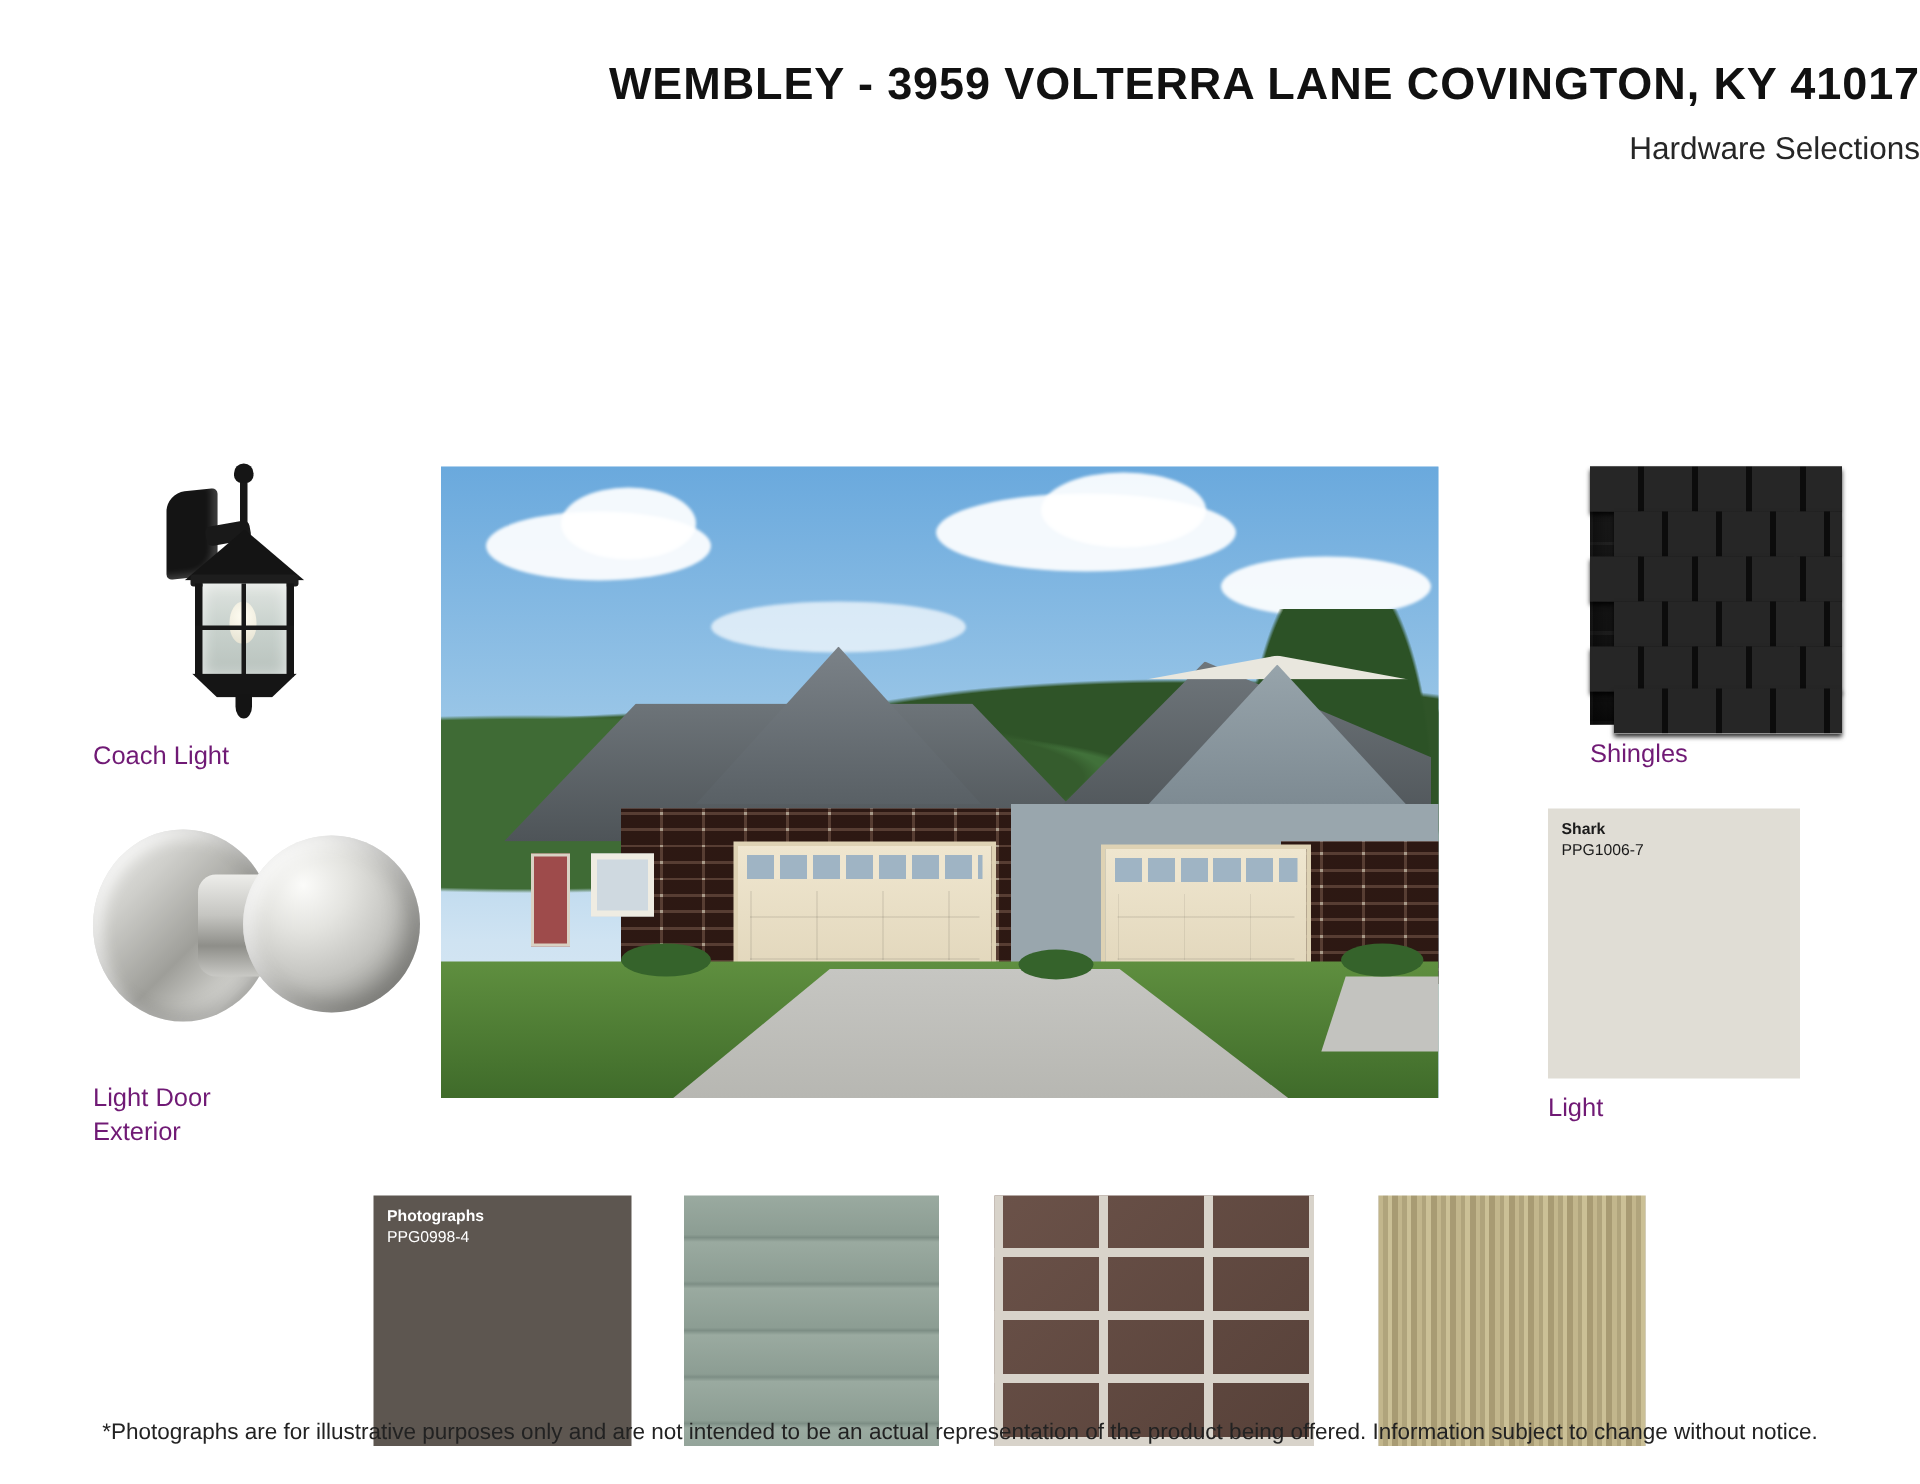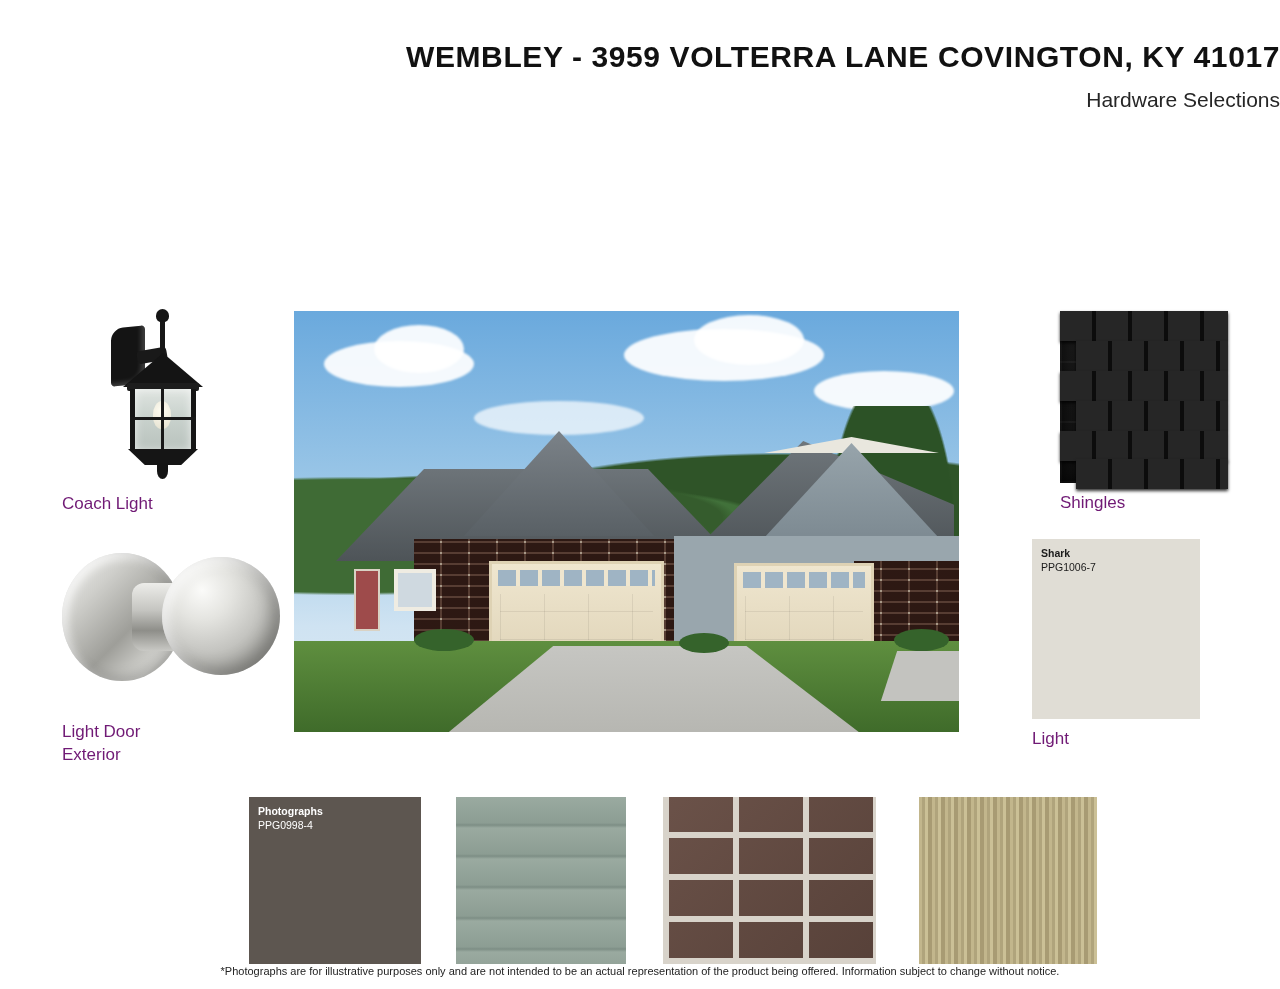--- a/index.html
+++ b/index.html
@@ -275,22 +275,22 @@
   .shake { left: 919px; top: 685px; width: 178px; }
   .shake-swatch {
     width: 178px; height: 167px;
     background:
       repeating-linear-gradient(90deg,
         #c2b68c 0 3px, #b0a47c 3px 6px, #cbc096 6px 9px, #a89b73 9px 13px);
   }
 
   
   .footer {
-    position: absolute; left: 0; right: 0; bottom: 12px;
-    text-align: center; font-size: 11px; color: #222;
+    position: absolute; left: 0; right: 0; bottom: 26px;
+    text-align: center; font-size: 15px; color: #222;
   }
 </style>
 </head>
 <body>
 
 <div class="header">
   <div class="title">WEMBLEY - 3959 VOLTERRA LANE COVINGTON, KY 41017</div>
   <div class="subtitle">Hardware Selections</div>
 </div>
 

